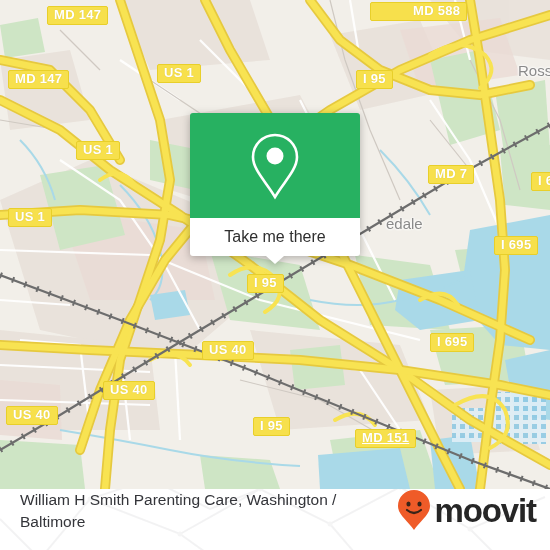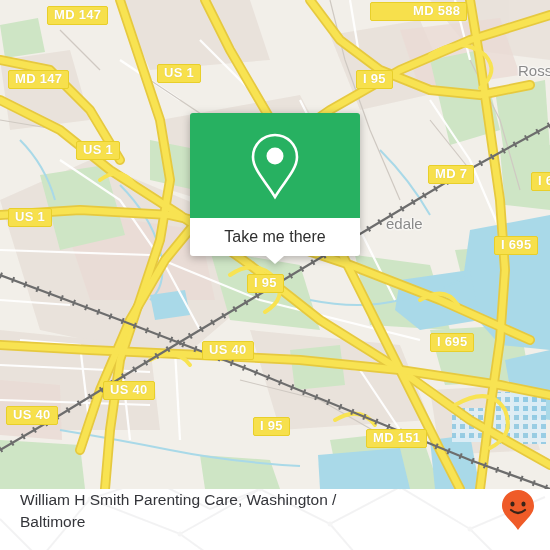--- a/index.html
+++ b/index.html
@@ -328,21 +328,21 @@
         <div class="shield" style="left: 428px; top: 149px; margin-top: 16px;">MD 7</div>
         <div class="shield" style="left: 531px; top: 172px;">I 6</div>
         <div class="shield" style="left: 8px; top: 208px;">US 1</div>
         <div class="shield" style="left: 494px; top: 236px;">I 695</div>
         <div class="shield" style="left: 247px; top: 274px;">I 95</div>
         <div class="shield" style="left: 202px; top: 341px;">US 40</div>
         <div class="shield" style="left: 430px; top: 333px;">I 695</div>
         <div class="shield" style="left: 103px; top: 381px;">US 40</div>
         <div class="shield" style="left: 6px; top: 406px;">US 40</div>
         <div class="shield" style="left: 253px; top: 417px;">I 95</div>
-        <div class="shield" style="left: 366px; top: 429px;">MD 151</div>
+        <div class="shield" style="left: 355px; top: 429px; text-decoration: underline;">MD 151</div>
       </div>
     <div id="place-layer">
         <div class="place-label" style="left: 518px; top: 62px;">Rossv</div>
         <div class="place-label" style="left: 356px; top: 215px; margin-left: 30px;">edale</div>
       </div>
 
     <div class="popup">
       <div class="popup-head">
         <svg width="56" height="70" viewBox="0 0 56 70">
           <path d="M28 4 C15.8 4 6 13.8 6 26 C6 39 20 52 28 66 C36 52 50 39 50 26 C50 13.8 40.2 4 28 4 Z" fill="none" stroke="#ffffff" stroke-width="2.6"></path>
@@ -382,17 +382,18 @@
 
     <div class="footer-inner">
       <div class="footer-title">William H Smith Parenting Care, Washington / Baltimore</div>
       <div class="brand">
         <svg width="36" height="42" viewBox="0 0 36 42">
           <path d="M18 1 C9 1 2 8 2 17 C2 26 12 32 18 41 C24 32 34 26 34 17 C34 8 27 1 18 1 Z" fill="#ef5b28"></path>
           <ellipse cx="12.5" cy="15" rx="2.1" ry="2.6" fill="#3a2418"></ellipse>
           <ellipse cx="23.5" cy="15" rx="2.1" ry="2.6" fill="#3a2418"></ellipse>
           <path d="M11 21 Q18 27 25 21" fill="none" stroke="#3a2418" stroke-width="2.2" stroke-linecap="round"></path>
         </svg>
+        <span class="brand-word">moovit</span>
       </div>
     </div>
   </div>
 
 </div>
 
 </body></html>

